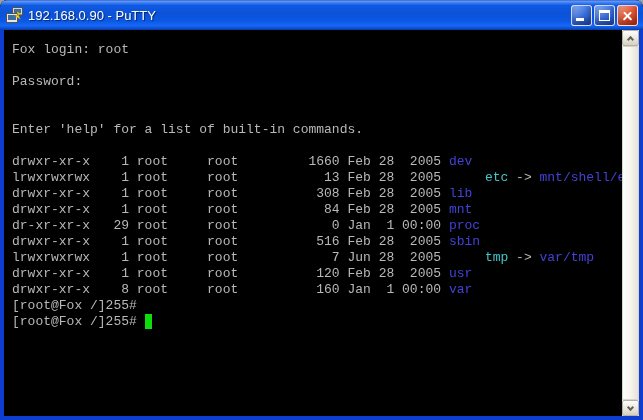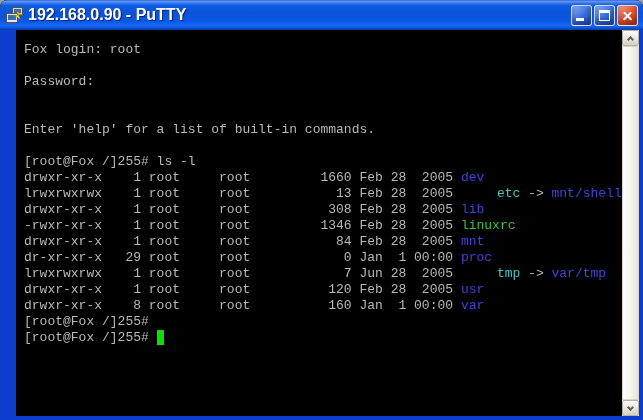--- a/index.html
+++ b/index.html
@@ -20,21 +20,21 @@
     position:absolute; top:0; left:0; right:0; height:30px;
     background:linear-gradient(180deg,
       #1a41b8 0%, #6d9cf4 3%, #4285f4 8%, #0f5ae4 18%,
       #0a52d8 45%, #0c58e4 70%, #1766f6 85%, #0d53cf 94%, #0a36a4 100%);
     border-radius:7px 7px 0 0;
     display:flex; align-items:center;
     padding:0 5px 0 6px;
   }
   .title-icon { width:17px; height:17px; margin-right:5px; flex:0 0 auto; }
   .title-text {
-    color:#fff; font-size:16px; font-weight:bold;
+    color:#fff; font-size:13px; font-weight:normal;
     text-shadow:1px 1px 1px rgba(10,20,60,0.75);
     white-space:nowrap; flex:1 1 auto;
   }
   .win-buttons { display:flex; gap:2px; flex:0 0 auto; }
   .win-btn {
     width:21px; height:21px; border-radius:3px;
     border:1px solid rgba(255,255,255,0.75);
     position:relative; cursor:default;
   }
   .btn-blue  { background:linear-gradient(135deg,#8db1f5 0%,#3b6fdd 55%,#1e4eb8 100%); box-shadow:inset 0 -5px 6px rgba(0,0,40,0.35); }
@@ -42,21 +42,21 @@
   .glyph-min { position:absolute; left:4px; bottom:4px; width:8px; height:3px; background:#fff; }
   .glyph-max { position:absolute; left:4px; top:4px; width:11px; height:11px; border:1px solid #fff; border-top-width:3px; }
   .glyph-x-a,.glyph-x-b { position:absolute; left:4px; top:9px; width:11px; height:2.4px; background:#fff; border-radius:1px; }
   .glyph-x-a { transform:rotate(45deg); }
   .glyph-x-b { transform:rotate(-45deg); }
 
   
   .client {
     position:absolute; top:30px; left:0; right:0; bottom:0;
     background:#0d3ed0;
-    padding:0 4px 4px 16px;
+    padding:0 4px 4px 4px;
     display:flex;
   }
   .client-inner { display:flex; width:100%; height:100%; }
 
   
   .terminal {
     background:#000;
     width:618px; height:100%;
     padding:12px 0 0 8px;
     overflow:hidden;
@@ -125,27 +125,26 @@
     <div class="client-inner">
       <div class="terminal">
         <div>
             <div class="term-line"><span>Fox login: root</span></div>
             <div class="term-line"></div>
             <div class="term-line"><span>Password:</span></div>
             <div class="term-line"></div>
             <div class="term-line"></div>
             <div class="term-line"><span>Enter 'help' for a list of built-in commands.</span></div>
             <div class="term-line"></div>
-            <div class="term-line"><span>[root@Fox /]255# ls -l</span></div>
             <div class="term-line"><span>drwxr-xr-x    1 root     root         1660 Feb 28  2005 </span><span class="c-dir">dev</span></div>
             <div class="term-line"><span>lrwxrwxrwx    1 root     root           13 Feb 28  2005 </span><span class="c-link">etc</span><span> -&gt; </span><span class="c-dir">mnt/shell/etc</span></div>
             <div class="term-line"><span>drwxr-xr-x    1 root     root          308 Feb 28  2005 </span><span class="c-dir">lib</span></div>
-            <div class="term-line"><span>-rwxr-xr-x    1 root     root         1346 Feb 28  2005 </span><span class="c-exec">linuxrc</span></div>
             <div class="term-line"><span>drwxr-xr-x    1 root     root           84 Feb 28  2005 </span><span class="c-dir">mnt</span></div>
             <div class="term-line"><span>dr-xr-xr-x   29 root     root            0 Jan  1 00:00 </span><span class="c-dir">proc</span></div>
+            <div class="term-line"><span>drwxr-xr-x    1 root     root          516 Feb 28  2005 </span><span class="c-dir">sbin</span></div>
             <div class="term-line"><span>lrwxrwxrwx    1 root     root            7 Jun 28  2005 </span><span class="c-link">tmp</span><span> -&gt; </span><span class="c-dir">var/tmp</span></div>
             <div class="term-line"><span>drwxr-xr-x    1 root     root          120 Feb 28  2005 </span><span class="c-dir">usr</span></div>
             <div class="term-line"><span>drwxr-xr-x    8 root     root          160 Jan  1 00:00 </span><span class="c-dir">var</span></div>
             <div class="term-line"><span>[root@Fox /]255#</span></div>
             <div class="term-line"><span>[root@Fox /]255# </span><span class="c-cursor"> </span></div>
           </div>
       </div>
       <div class="scrollbar">
         <div class="scroll-btn">
           <span class="chev chev-up"></span>

